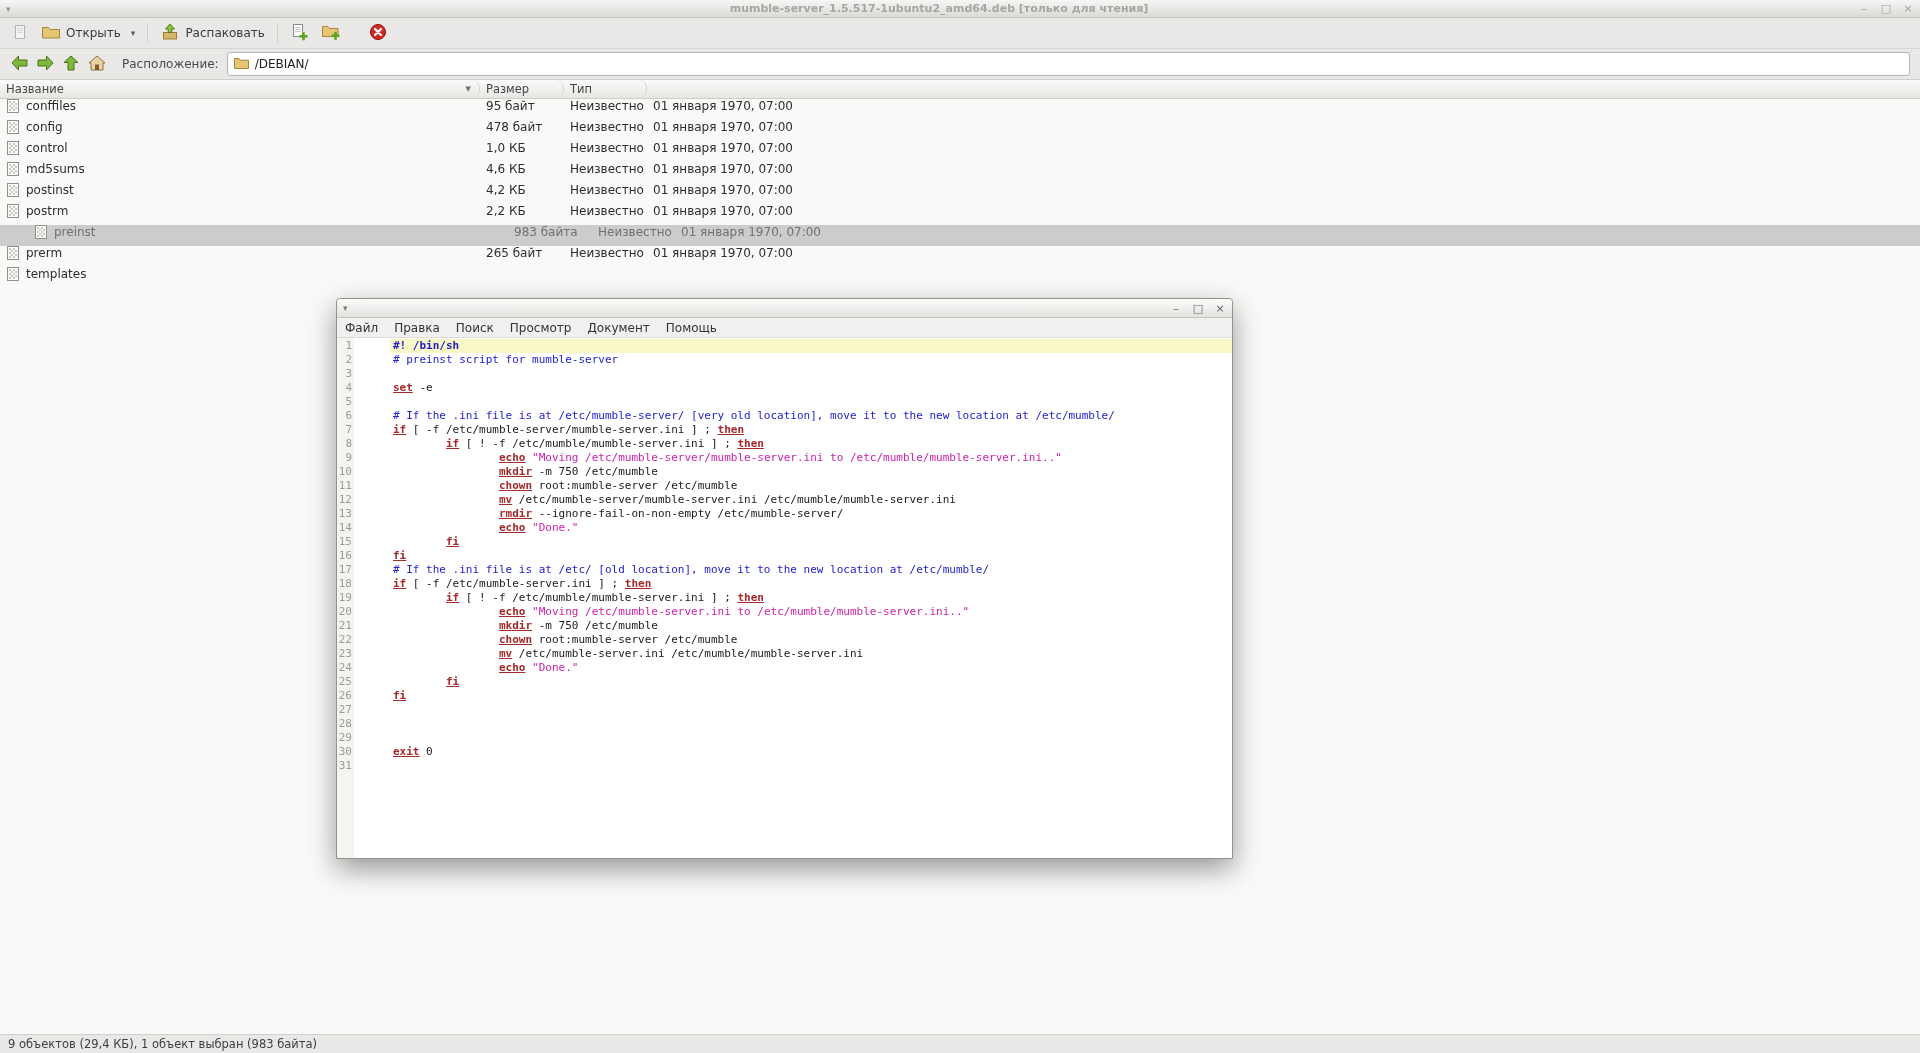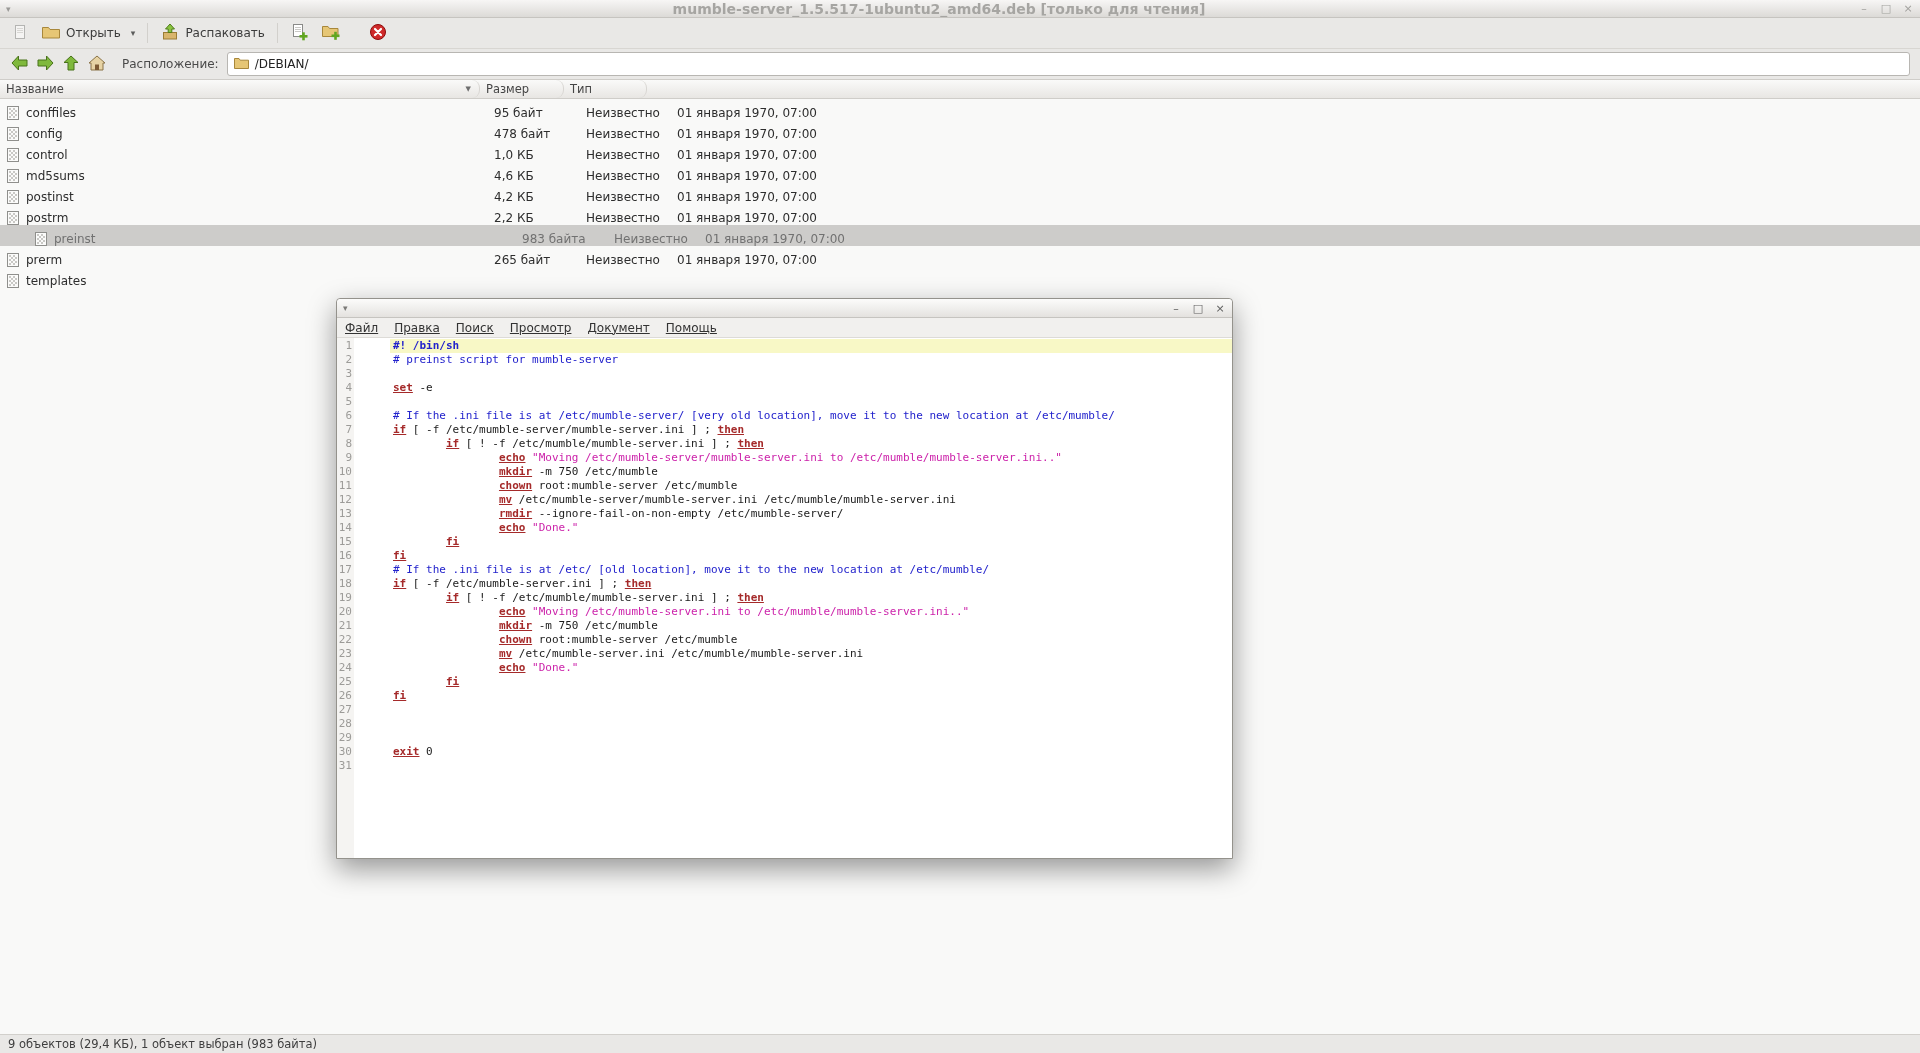--- a/index.html
+++ b/index.html
@@ -3,21 +3,21 @@
 <meta charset="utf-8">
 <style>
   * { box-sizing: border-box; margin: 0; padding: 0; }
   html,body { width:1920px; height:1053px; overflow:hidden; }
   body { font-family:"DejaVu Sans","Liberation Sans",sans-serif; font-size:12px; background:#e9e8e6; color:#2d2d2d; position:relative; }
 
   
   .win { position:absolute; inset:0; display:flex; flex-direction:column; background:#e9e8e6; }
   .titlebar { height:18px; flex:0 0 18px; background:linear-gradient(#f7f6f5,#dcdad7); border-bottom:1px solid #c6c4c0; display:flex; align-items:center; padding:0 6px; }
   .titlebar .wm-icon { font-size:9px; color:#9a9996; width:14px; }
-  .titlebar .title { flex:1; text-align:center; font-size:14px; font-weight:bold; color:#a6a5a2; white-space:nowrap; overflow:hidden; }
+  .titlebar .title { flex:1; text-align:center; font-size:11px; font-weight:bold; color:#a6a5a2; white-space:nowrap; overflow:hidden; }
   .winctl { display:flex; gap:10px; color:#a2a19e; font-size:11px; }
   .winctl span { width:12px; text-align:center; cursor:default; }
 
   .menubar { height:21px; flex:0 0 21px; display:flex; align-items:center; padding-left:4px; }
   .menubar .mi { padding:2px 8px; color:#3b3b3b; }
 
   .toolbar { height:31px; flex:0 0 31px; display:flex; align-items:center; padding:0 5px; border-bottom:1px solid #d8d6d2; }
   .tbtn { display:flex; align-items:center; gap:5px; padding:3px 6px; border-radius:3px; color:#3b3b3b; white-space:nowrap; }
   .tsep { width:1px; height:20px; background:#d2d0cc; margin:0 6px; }
   .dim { opacity:.55; }
@@ -33,36 +33,36 @@
   .hcol.grow-name { justify-content:space-between; }
   .hfiller { flex:1; border-right:none; }
   .sortglyph { font-size:7px; color:#6e6e6e; margin-right:2px; }
 
   .cw-name { width:480px; }
   .cw-size { width:84px; }
   .cw-type { width:83px; }
   .cw-date { width:917px; }
 
   .listbody { flex:1; background:#f9f9f8; overflow:hidden; }
-  .frow { height:21px; display:flex; align-items:flex-end;gap:8px; }
+  .frow { height:21px; display:flex; align-items:flex-start; }
   .frow.selected { background:#cdccca; color:#717171;padding-left:28px; }
   .fcell { padding:0 6px; display:flex; align-items:center; overflow:hidden; white-space:nowrap; }
   .fcell.name { gap:7px; padding-left:7px; }
   .ficon { display:flex; }
 
   .statusbar { height:19px; flex:0 0 19px; border-top:1px solid #d2d0cc; display:flex; align-items:center; padding:0 8px; font-size:11.5px; color:#3e3e3e; background:#e9e8e6; }
 
   
   .mp { position:absolute; left:336px; top:298px; width:897px; height:561px; background:#ffffff; border:1px solid #94928c; border-radius:4px 4px 0 0; box-shadow:0 10px 28px rgba(0,0,0,.40); display:flex; flex-direction:column; }
   .mp-titlebar { height:19px; flex:0 0 19px; background:linear-gradient(#fcfcfb,#e4e2df); border-bottom:1px solid #c6c4c0; border-radius:4px 4px 0 0; display:flex; align-items:center; padding:0 6px; }
   .mp-titlebar .wm-icon { font-size:9px; color:#7b7a77; width:14px; }
   .mp-title { flex:1; text-align:center; font-size:11px; font-weight:bold; color:#3d3d3d; white-space:nowrap; overflow:hidden;margin-top:31px; }
   .mp .winctl { color:#5f5f5f; }
   .mp-menubar { height:20px; flex:0 0 20px; display:flex; align-items:center; background:#f1f0ee; border-bottom:1px solid #dddbd7; }
-  .mp-menubar .mi { padding:2px 8px; color:#333;text-decoration:underline; }
+  .mp-menubar .mi { padding:2px 8px; color:#333; }
 
   .mp-editor { flex:1; display:flex; overflow:hidden; background:#fff; font-family:"DejaVu Sans Mono","Liberation Mono",monospace; font-size:11px; line-height:14px; }
   .gutter { width:17px; flex:0 0 17px; background:#f5f4f2; color:#9c9b98; text-align:right; padding:1px 2px 0 0; }
   .gutter div { height:14px; }
   .codearea { flex:1; padding-top:1px; white-space:pre; tab-size:8; color:#1a1a1a; overflow:hidden; }
   .ln { height:14px; padding-left:3px;margin-left:36px; }
   .ln.current { background:#f8f8c6; }
   .tk { color:#a52a2a; font-weight:bold;text-decoration:underline; }
   .ts { color:#cc22aa; }
   .tc { color:#2222cc; }

